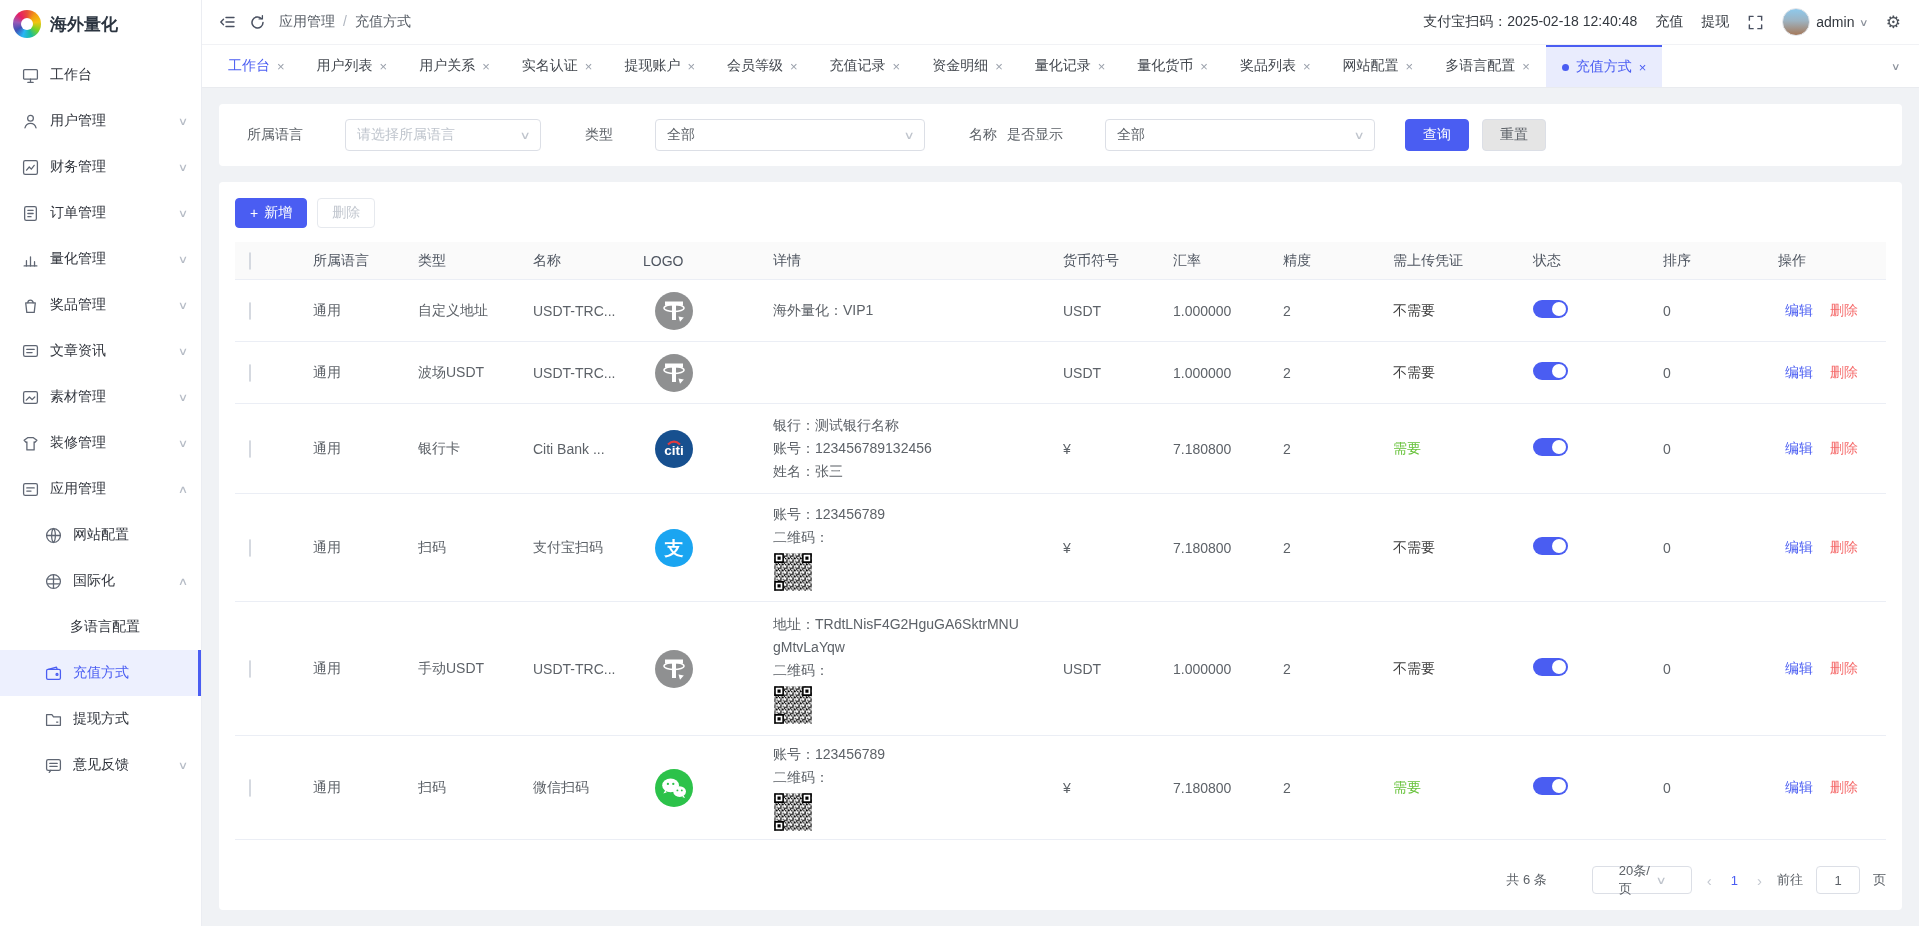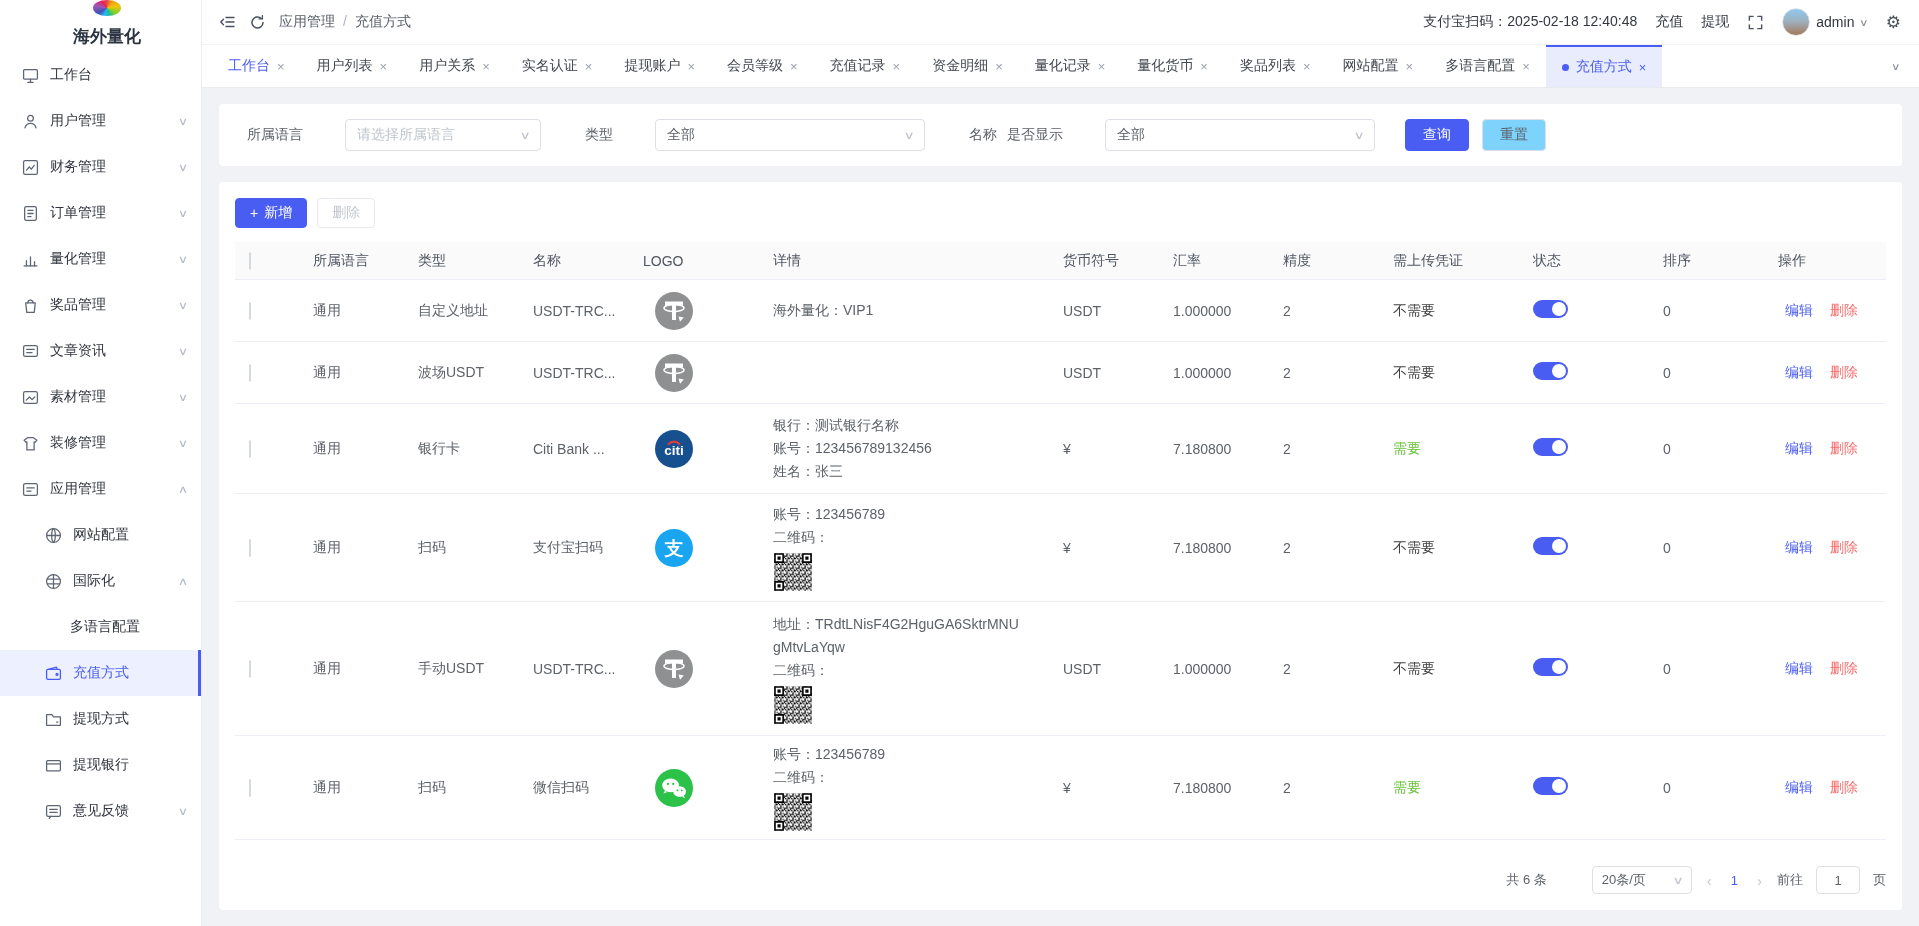--- a/index.html
+++ b/index.html
@@ -6,21 +6,21 @@
   html,body { width:1919px; height:926px; overflow:hidden; }
   body {
     font-family:"Liberation Sans","DejaVu Sans",sans-serif;
     font-size:14px; color:#303133; background:#f0f2f5;
     display:flex;
   }
   svg { display:block; }
 
   
   .sidebar { width:202px; background:#fff; border-right:1px solid #ebedf2; flex-shrink:0; display:flex; flex-direction:column; }
-  .logo-row { height:48px; display:flex; align-items:center; gap:9px; padding-left:13px; flex-shrink:0;flex-direction:column; }
+  .logo-row { height:48px; display:flex; align-items:center; gap:9px; padding-left:13px; flex-shrink:0; }
   .logo-mark { width:28px; height:28px; border-radius:50%;
     background:conic-gradient(#e74c3c,#f39c12,#f1c40f,#7ed321,#1abc9c,#29b6f6,#3f51b5,#9b59b6,#e91e63,#e74c3c); position:relative; }
   .logo-mark::after { content:""; position:absolute; inset:8px; background:#fff; border-radius:50%; }
   .brand-name { font-size:17px; font-weight:bold; color:#2b3440; }
   .menu { flex:1; overflow:hidden; padding-top:4px; }
   .menu-item { height:46px; display:flex; align-items:center; padding:0 14px 0 22px; cursor:pointer; color:#30343c; position:relative; }
   .menu-item .mi-icon { width:17px; height:17px; margin-right:11px; color:#5f6673; flex-shrink:0; }
   .menu-item .mi-label { font-size:14px; white-space:nowrap; }
   .menu-item .chev { margin-left:auto; color:#b6bcc6; font-size:11px; transform:scaleX(1.3); }
   .menu-item.lv1 { padding-left:45px; }
@@ -63,21 +63,21 @@
   .f-label { color:#5d6268; margin-right:10px; white-space:nowrap; }
   .f-gap { margin-right:44px; }
   .select,.text-input { height:32px; border:1px solid #dcdfe6; border-radius:4px; background:#fff; display:flex; align-items:center; padding:0 11px; font-size:14px; color:#5d6268; cursor:pointer;margin-left:32px; }
   .select .sel-chev { margin-left:auto; color:#bfc4cc; font-size:11px; transform:scaleX(1.4); }
   .placeholder { color:#bfc5cd; }
   input.text-input { cursor:text; color:#444; }
   input.text-input::placeholder { color:#bfc5cd; }
   .w-lang { width:196px; } .w-type { width:270px; } .w-name { width:280px; } .w-show { width:270px; }
   .btn { height:32px; border-radius:4px; font-size:14px; padding:0 17px; cursor:pointer; border:1px solid transparent; display:flex; align-items:center; }
   .btn-primary { background:#4a5df2; color:#fff; border-color:#4a5df2; }
-  .btn-plain { background:#7dd3fc; color:#5d6268; border-color:#dcdfe6; }
+  .btn-plain { background:#e5e5e5; color:#5d6268; border-color:#dcdfe6; }
 
   .table-card { flex:1; padding:16px; display:flex; flex-direction:column; min-height:0; }
   .toolbar { display:flex; gap:10px; margin-bottom:14px; }
   .btn-sm { height:30px; padding:0 14px; gap:6px; }
   .btn-disabled { background:#fff; color:#c3c8d0; border-color:#e6e9ee; cursor:not-allowed; }
 
   .tbl { width:100%; font-size:14px; }
   .trow { display:flex; align-items:center; border-bottom:1px solid #ebeef5; color:#5d6268; }
   .thead { background:#fafafa; color:#4e5560; height:38px; border-bottom:1px solid #ebeef5; }
   .cell { padding-left:20px; flex-shrink:0; }
@@ -94,21 +94,21 @@
   .qr { width:40px; height:40px; margin-top:3px; }
   .voucher-no { color:#404040; }
   .voucher-yes { color:#67c23a; }
   .switch { width:35px; height:18px; border-radius:9px; background:#4a5df2; position:relative; cursor:pointer; display:inline-block; }
   .switch::after { content:""; position:absolute; right:2px; top:2px; width:14px; height:14px; border-radius:50%; background:#fff; }
   .op-link { cursor:pointer; margin-right:10px;margin-left:7px; }
   .op-edit { color:#4a5df2; }
   .op-del { color:#f56c6c; }
 
   .pager { margin-top:auto; display:flex; align-items:center; justify-content:flex-end; gap:13px; padding-top:16px; color:#5d6268; font-size:13px; }
-  .pg-select { height:28px; width:100px; font-size:13px; padding:0 9px; }
+  .pg-select { height:28px; width:100px; font-size:13px; padding:0 26px; }
   .pg-arrow { color:#c3c8d0; font-size:15px; cursor:pointer; padding:0 2px; }
   .pg-num { color:#4a5df2; cursor:pointer; padding:0 4px; }
   .pg-input { width:44px; height:28px; border:1px solid #dcdfe6; border-radius:4px; text-align:center; font-size:13px; color:#5d6268; }
 </style>
 </head>
 <body>
 
 <svg width="0" height="0" style="position:absolute" aria-hidden="true">
   <defs>
     <pattern id="qrpat" width="5" height="5" patternUnits="userSpaceOnUse">
@@ -317,29 +317,20 @@
     <div class="menu-item lv1">
       <span class="mi-icon">
           <svg viewBox="0 0 16 16" fill="none" stroke="currentColor" stroke-width="1.2" stroke-linejoin="round">
             <path d="M1.5 3.5h5l1.5 2h6.5v8h-13z"></path>
             <path d="M10.5 10.5h2"></path>
           </svg>
         </span>
       <span class="mi-label">提现方式</span>
     </div>
 
-    <div class="menu-item lv1">
-      <span class="mi-icon">
-          <svg viewBox="0 0 16 16" fill="none" stroke="currentColor" stroke-width="1.2">
-            <rect x="1.5" y="3.5" width="13" height="9.5" rx="1"></rect>
-            <path d="M1.5 6.5h13"></path>
-          </svg>
-        </span>
-      <span class="mi-label">提现银行</span>
-    </div>
 
 
     <div class="menu-item lv1">
       <span class="mi-icon">
           <svg viewBox="0 0 16 16" fill="none" stroke="currentColor" stroke-width="1.2" stroke-linecap="round" stroke-linejoin="round">
             <rect x="1.5" y="2.5" width="13" height="10" rx="1.5"></rect>
             <path d="M4.5 6h7M4.5 8.8h7M5.5 12.5L4 14.5"></path>
           </svg>
         </span>
       <span class="mi-label">意见反馈</span>

